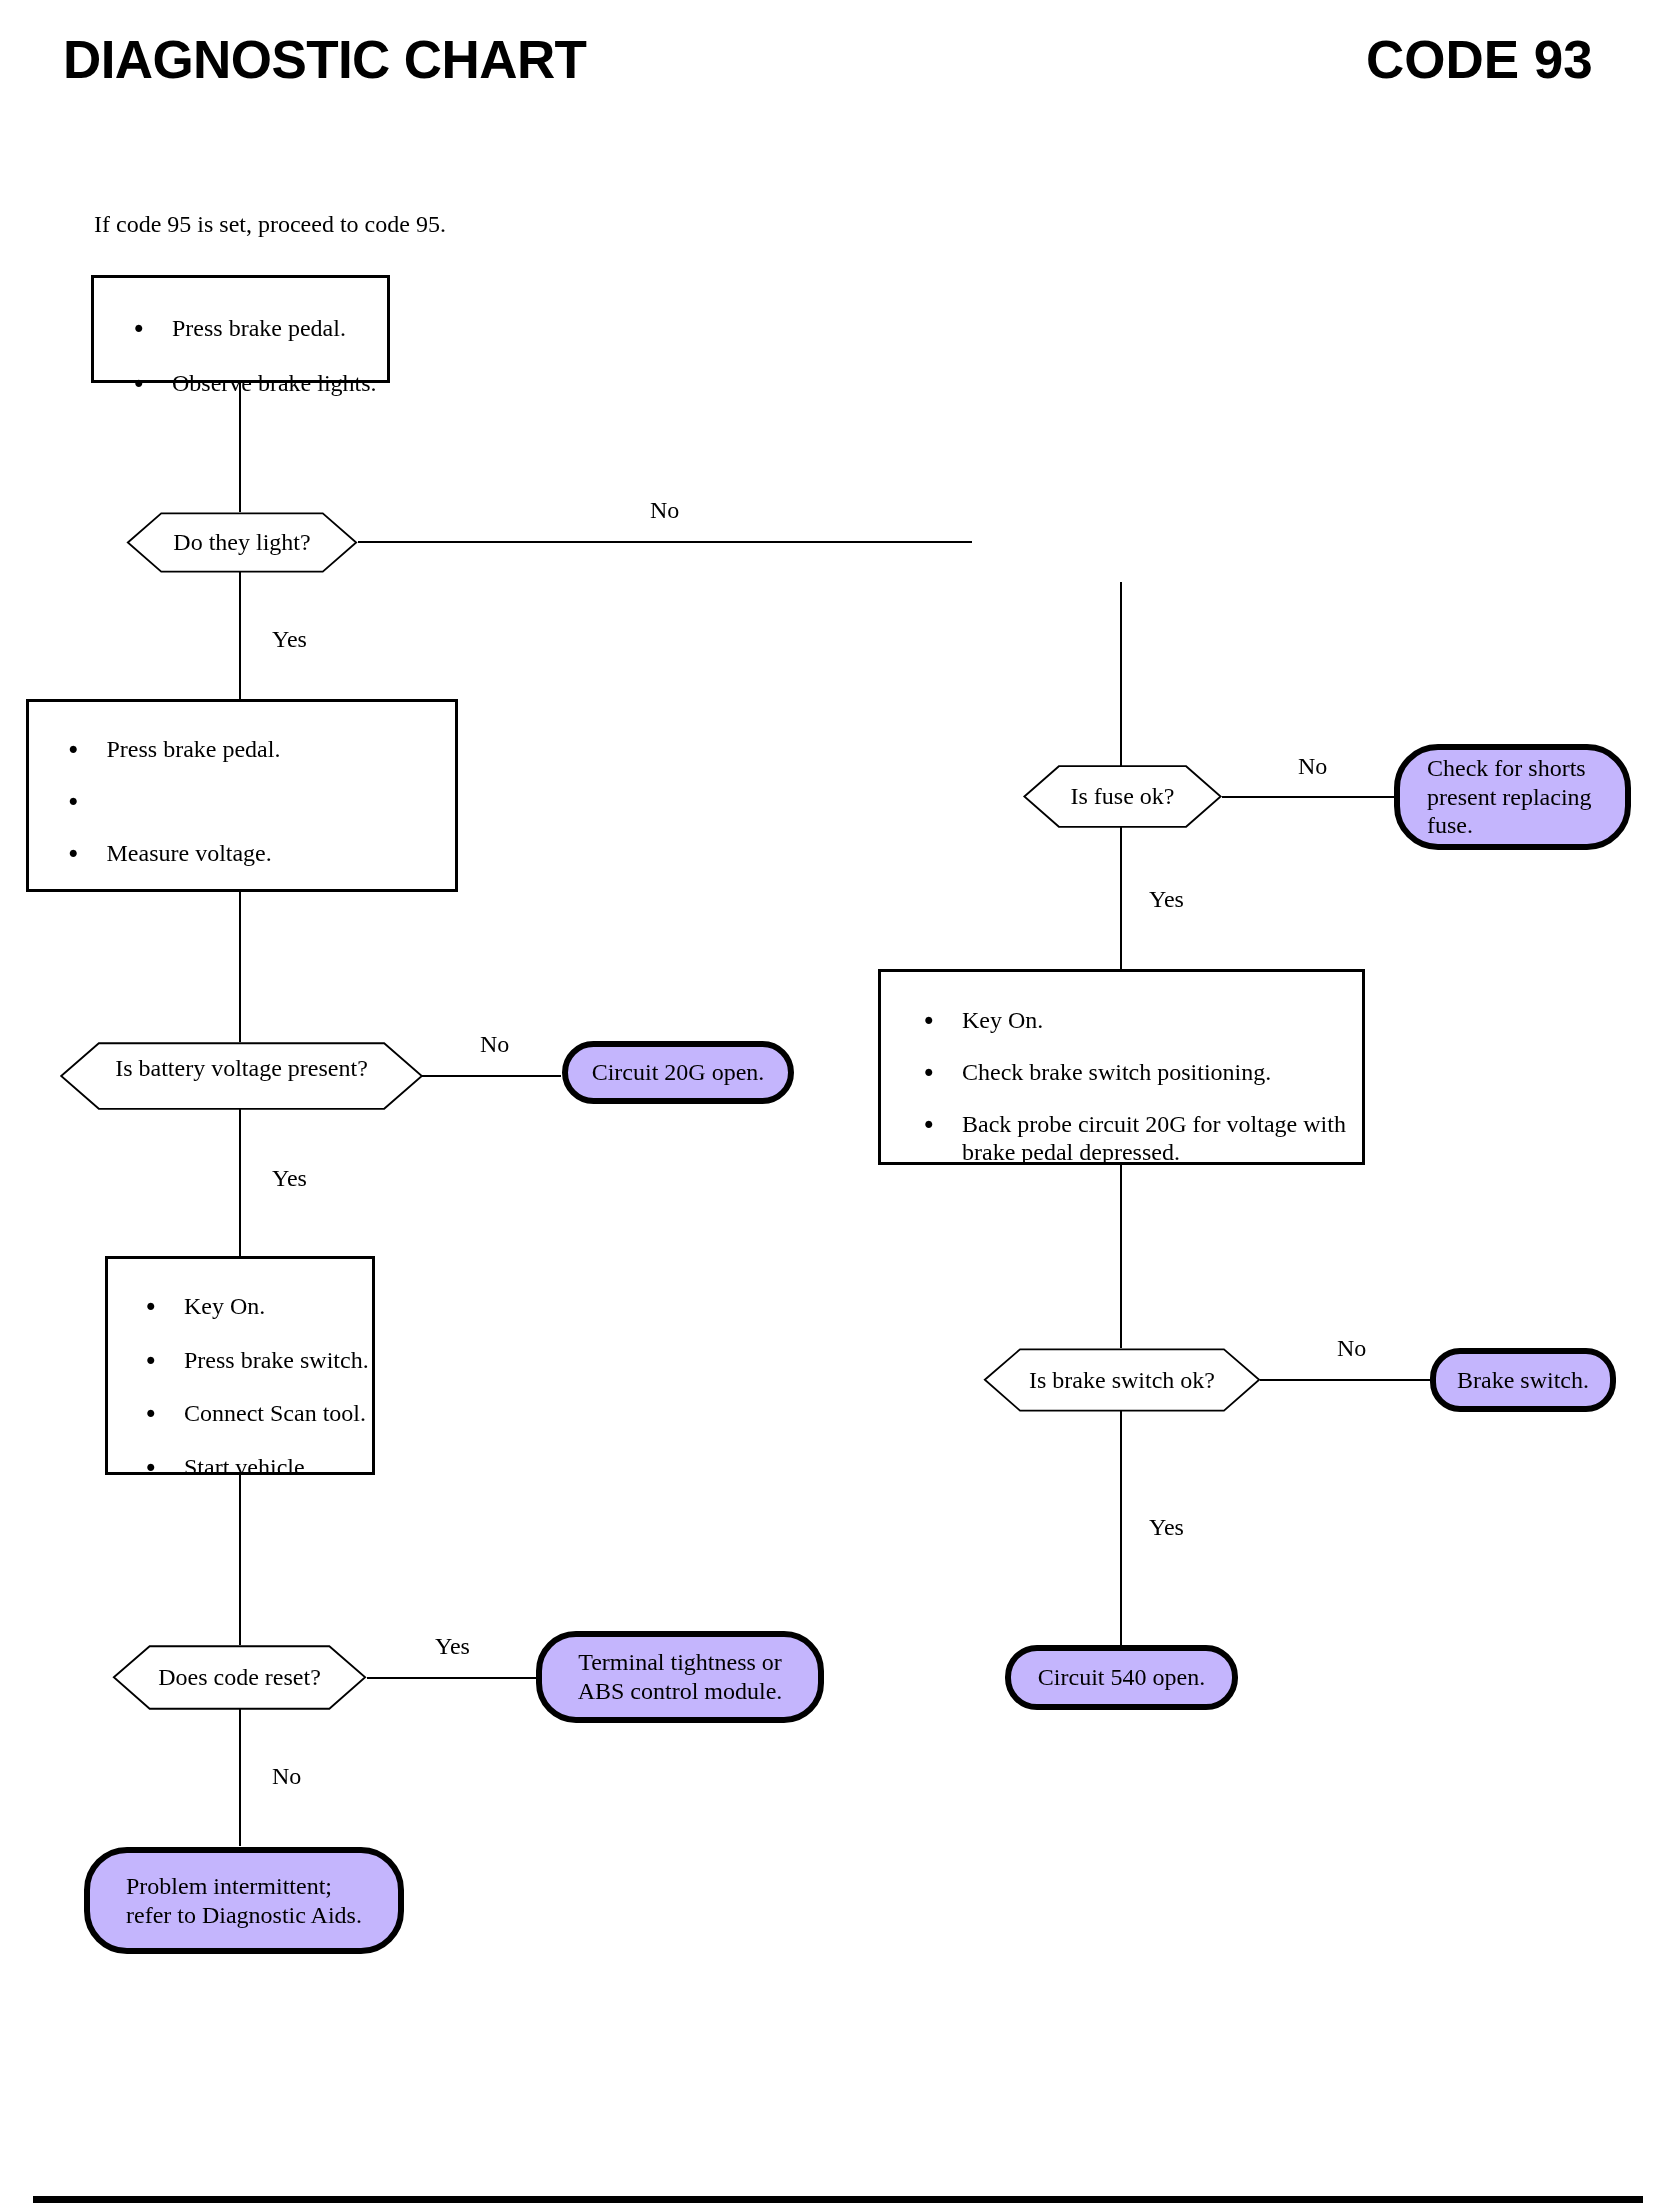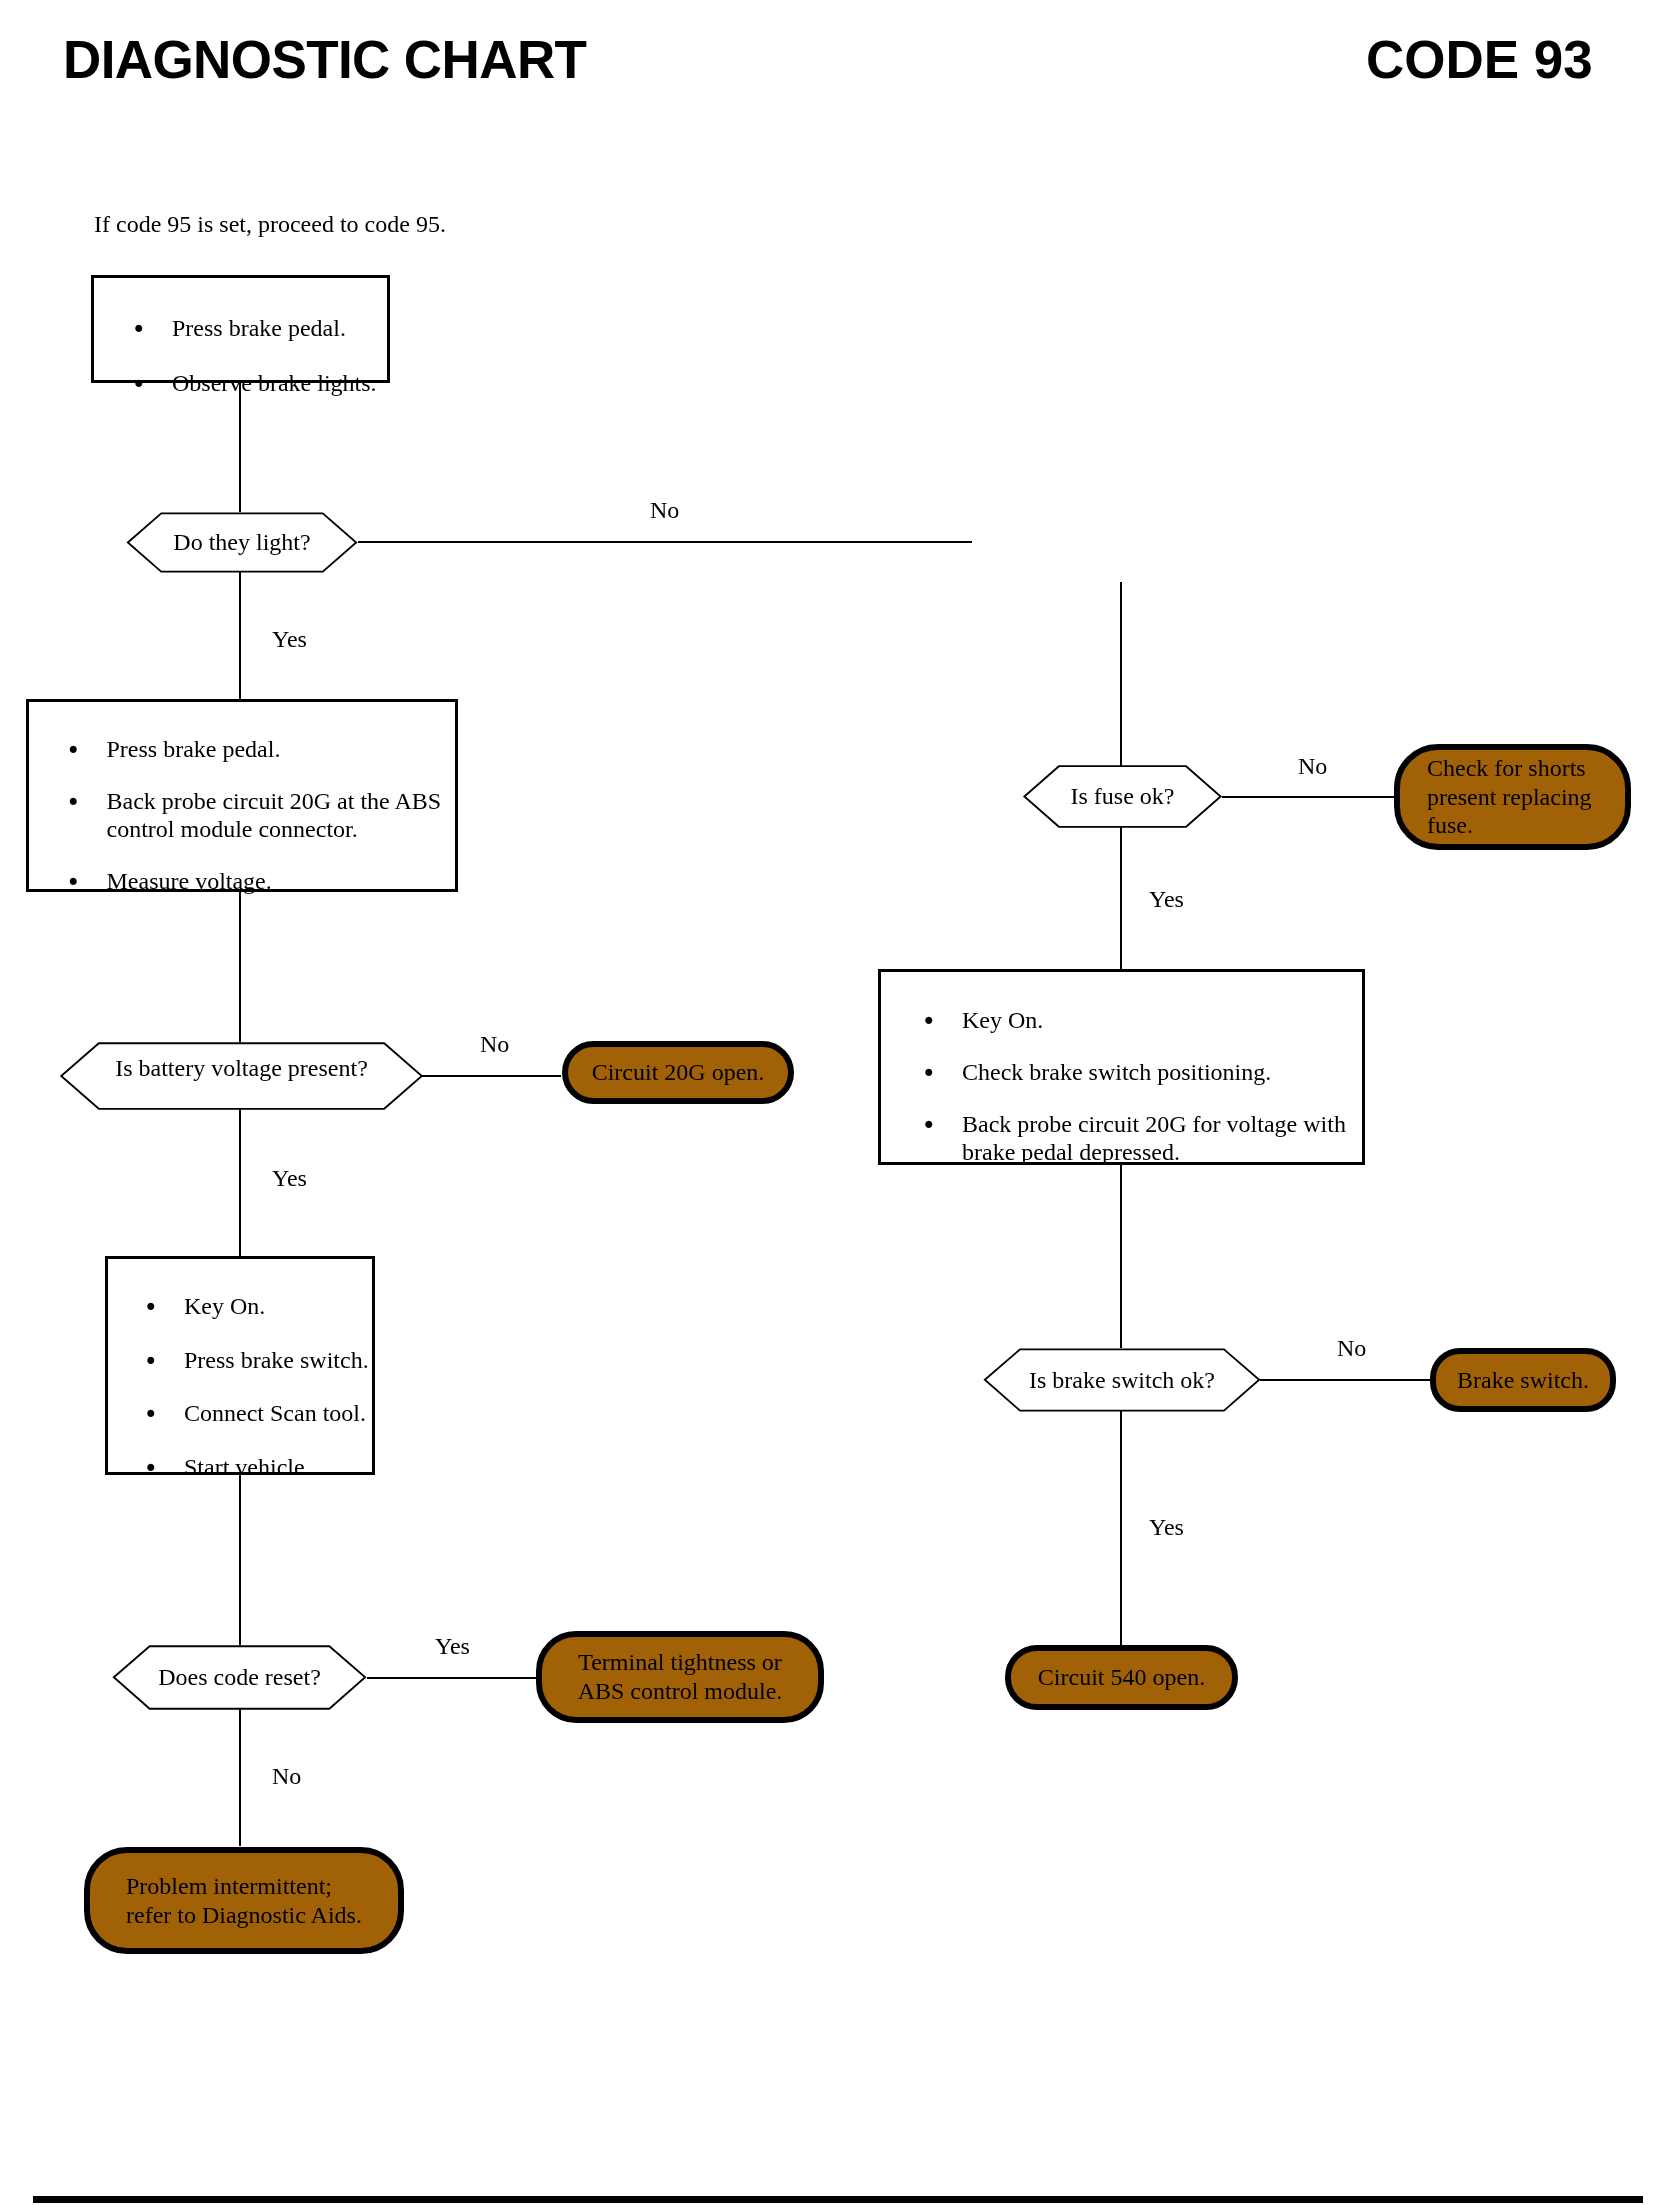--- a/index.html
+++ b/index.html
@@ -21,21 +21,21 @@
   .dot::before{content:"\25CF";}
   .li-text{white-space:nowrap;}
 
   
   .hex{position:absolute;}
   .hex svg{position:absolute;left:0;top:0;}
   .hex .hex-label{position:absolute;inset:0;display:flex;align-items:center;justify-content:center;
                   font-size:24px;white-space:nowrap;}
 
   
-  .terminal{position:absolute;background:#a16207;border:6.7px solid #000;box-sizing:border-box;
+  .terminal{position:absolute;background:#c4b5fd;border:6.7px solid #000;box-sizing:border-box;
             display:flex;flex-direction:column;justify-content:center;font-size:24px;line-height:28.6px;}
   .terminal.center{align-items:center;text-align:center;}
   .terminal div{white-space:nowrap;}
 
   
   .vline{position:absolute;width:1.8px;background:#000;}
   .hline{position:absolute;height:1.8px;background:#000;}
 
   .branch-label{position:absolute;font-size:24px;white-space:nowrap;}
 
@@ -80,24 +80,20 @@
   <div class="vline" style="left:239px;top:572px;height:127px;"></div>
 
   <div class="process" style="left:25.5px;top:699px;width:432px;height:193px;">
     <ul style="padding:17px 0 0 24px;">
       <li style="margin-bottom:24px;">
         <span class="dot"></span>
         <span class="li-text">Press brake pedal.</span>
       </li>
       <li style="margin-bottom:24px;">
         <span class="dot"></span>
-        <span class="li-text">
-          <div>Back probe circuit 20G at the ABS</div>
-          <div>control module connector.</div>
-        </span>
       </li>
       <li>
         <span class="dot"></span>
         <span class="li-text">Measure voltage.</span>
       </li>
     </ul>
   </div>
 
   <div class="vline" style="left:239px;top:891px;height:151px;"></div>
 

